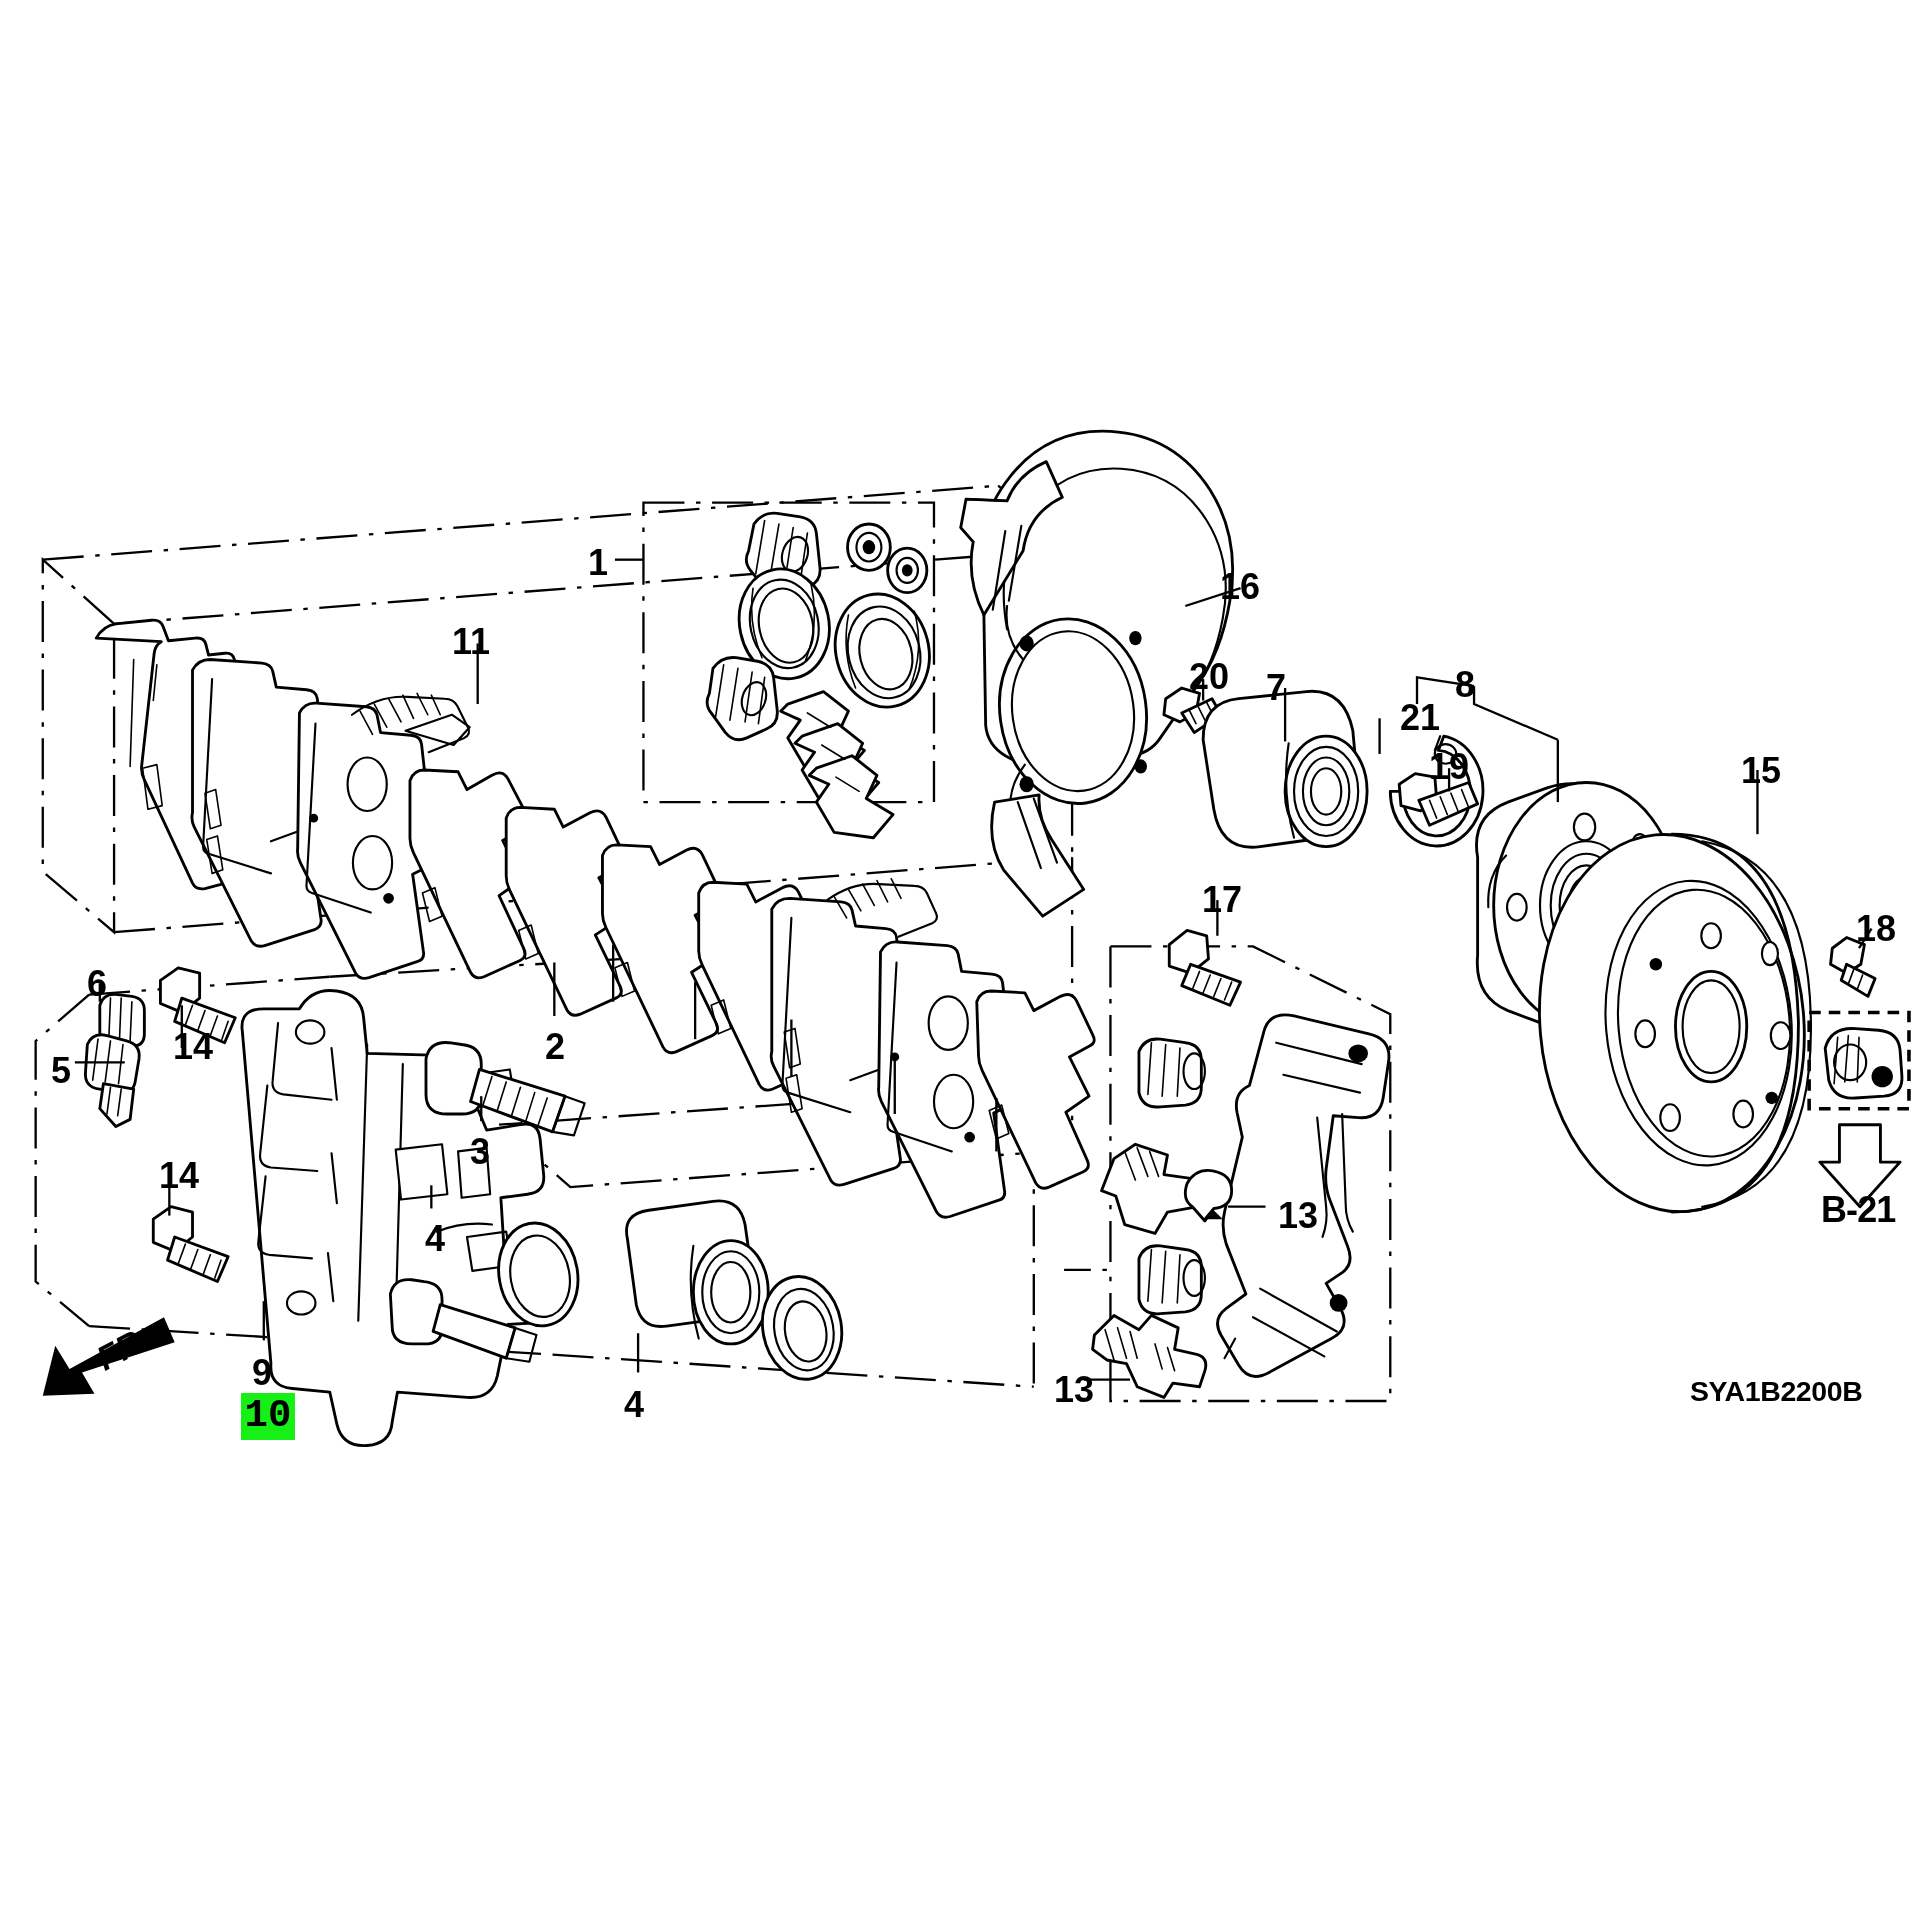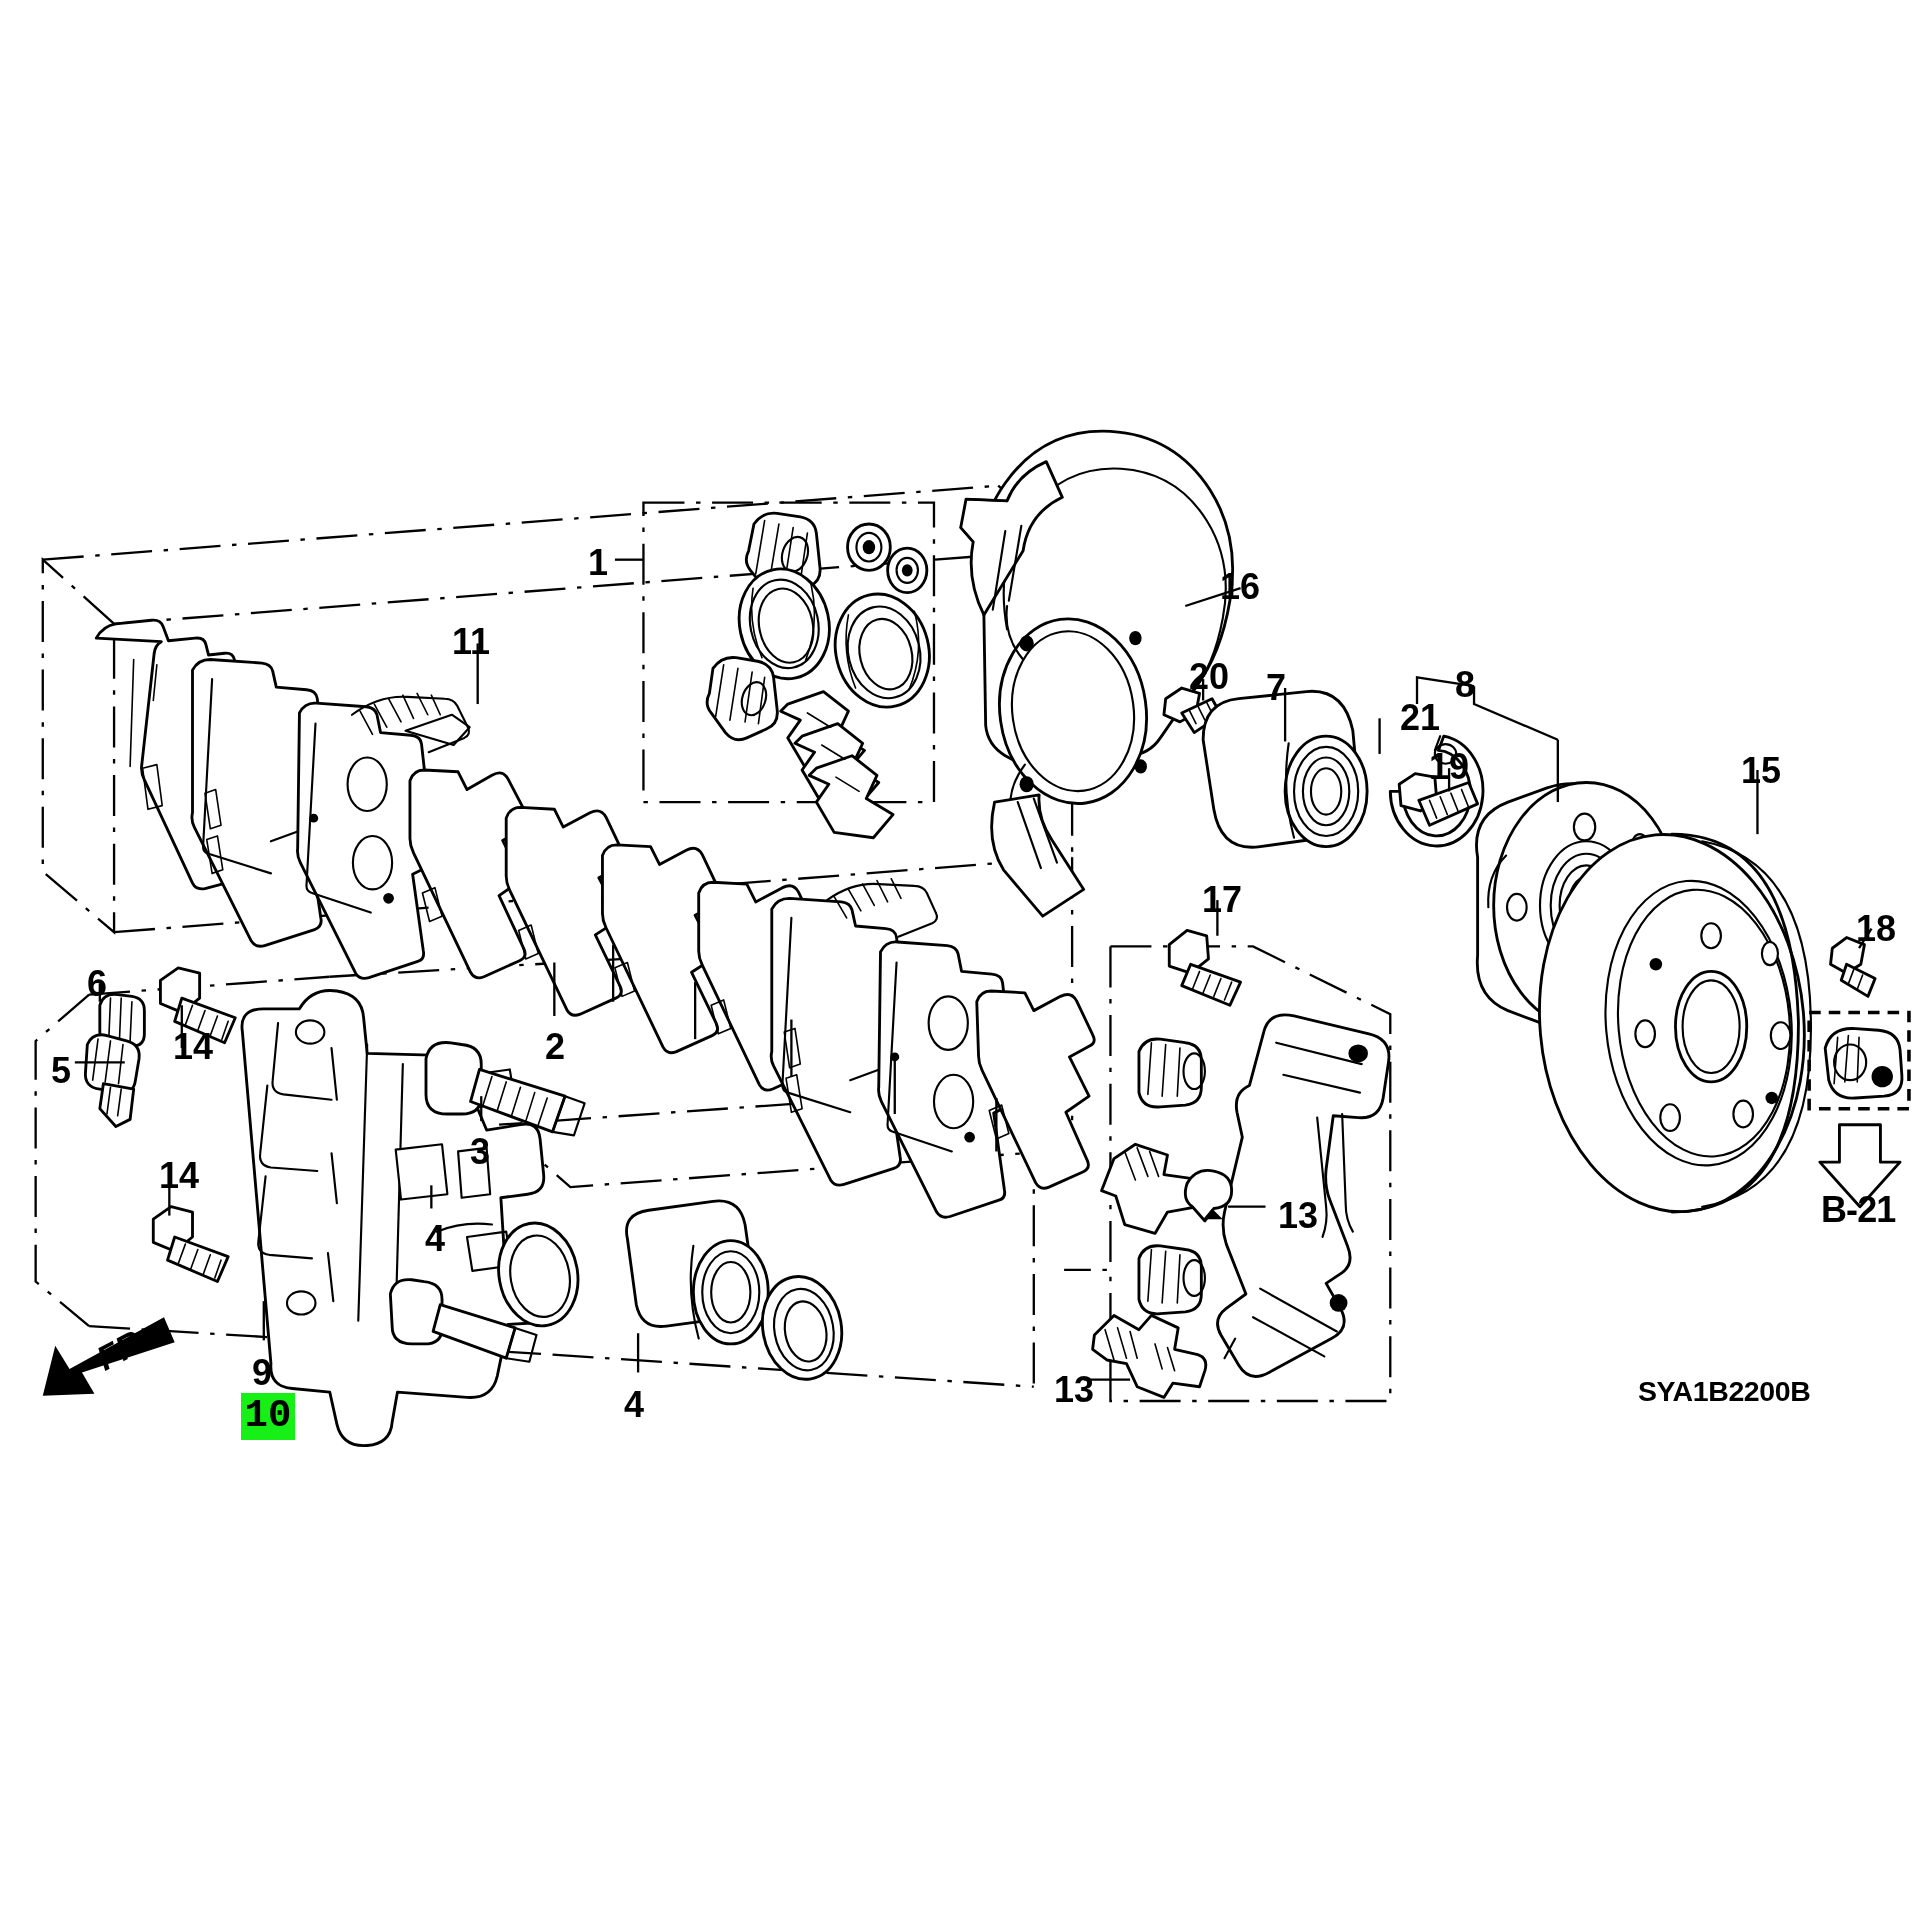--- a/index.html
+++ b/index.html
@@ -490,18 +490,18 @@
       <div class="label num" style="left: 159px; top: 1158px;">14</div>
       <div class="label num" style="left: 1741px; top: 753px;">15</div>
       <div class="label num" style="left: 1220px; top: 569px;">16</div>
       <div class="label num" style="left: 1202px; top: 882px;">17</div>
       <div class="label num" style="left: 1429px; top: 749px;">19</div>
       <div class="label num" style="left: 1856px; top: 911px;">18</div>
       <div class="label num" style="left: 1189px; top: 659px;">20</div>
       <div class="label num" style="left: 1364px; top: 700px; margin-left: 36px;">21</div>
     </div>
 
-<div class="label code" style="left:1638px;top:1377px;">SYA1B2200B</div>
+<div class="label code" style="left:1690px;top:1377px;">SYA1B2200B</div>
 
 <div class="label bref" style="left:1821px;top:1192px;">B-21</div>
 
 </div>
 
 
 </body></html>

